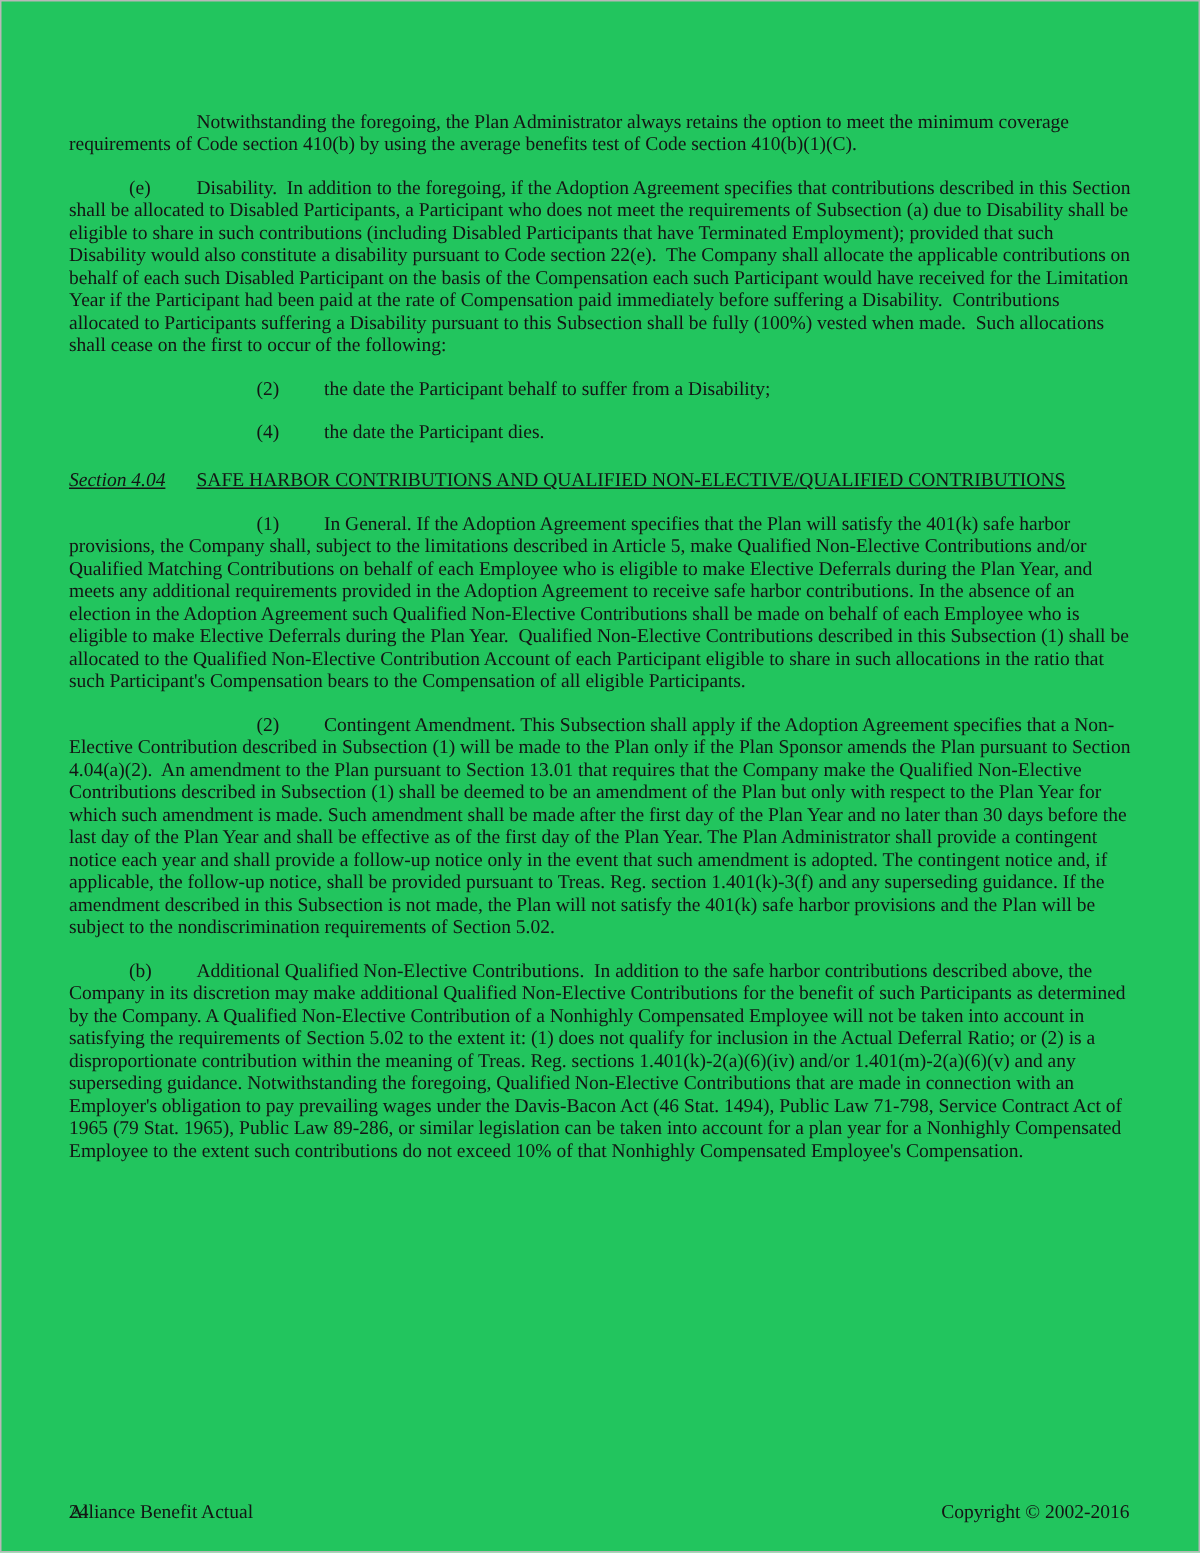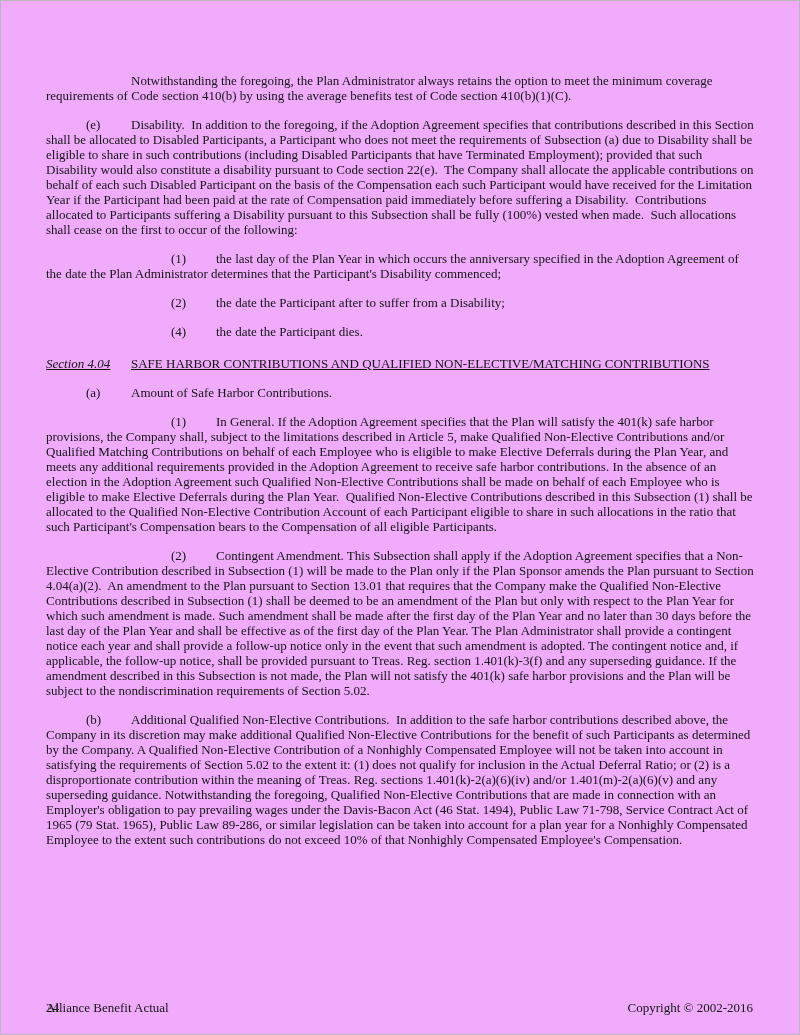--- a/index.html
+++ b/index.html
@@ -1,21 +1,21 @@
 <!DOCTYPE html>
 <html><head>
 <meta charset="utf-8">
 <style>
   * { margin:0; padding:0; box-sizing:border-box; }
   html, body { background:#ffffff; }
   body { width:800px; font-family:"Liberation Serif","DejaVu Serif",serif; }
   .page {
     position:relative;
     width:800px; height:1035px;
-    background:#f0abfc;
+    background:#22c55e;
     border:1px solid #b8b8b8;
     padding:72px 45px 0 45px;
     color:#141414;
     font-size:13px;
     line-height:15px;
   }
   .para { margin-bottom:14px; }
   .para .txt { white-space:pre-wrap; }
   .indent-first { text-indent:85px; }
   .tab { display:inline-block; height:1px; }
@@ -38,30 +38,28 @@
 </style>
 </head>
 <body>
 
 <div class="page">
 
   <p class="para indent-first"><span class="txt">Notwithstanding the foregoing, the Plan Administrator always retains the option to meet the minimum coverage requirements of Code section 410(b) by using the average benefits test of Code section 410(b)(1)(C).</span></p>
 
   <p class="para"><span class="tab t1"></span><span class="lab w45">(e)</span><span class="txt">Disability.  In addition to the foregoing, if the Adoption Agreement specifies that contributions described in this Section shall be allocated to Disabled Participants, a Participant who does not meet the requirements of Subsection (a) due to Disability shall be eligible to share in such contributions (including Disabled Participants that have Terminated Employment); provided that such Disability would also constitute a disability pursuant to Code section 22(e).  The Company shall allocate the applicable contributions on behalf of each such Disabled Participant on the basis of the Compensation each such Participant would have received for the Limitation Year if the Participant had been paid at the rate of Compensation paid immediately before suffering a Disability.  Contributions allocated to Participants suffering a Disability pursuant to this Subsection shall be fully (100%) vested when made.  Such allocations shall cease on the first to occur of the following:</span></p>
 
-  <p class="para"><span class="tab t2"></span><span class="lab w45">(1)</span><span class="txt">the last day of the Plan Year in which occurs the anniversary specified in the Adoption Agreement of the date the Plan Administrator determines that the Participant's Disability commenced;</span></p>
 
-  <p class="para"><span class="tab t2"></span><span class="lab w45">(2)</span><span class="txt">the date the Participant after to suffer from a Disability;</span></p>
+  <p class="para"><span class="tab t2"></span><span class="lab w45">(2)</span><span class="txt">the date the Participant behalf to suffer from a Disability;</span></p>
 
 
   <p class="para"><span class="tab t2"></span><span class="lab w45">(4)</span><span class="txt">the date the Participant dies.</span></p>
 
-  <p class="para heading"><span class="lab w85"><span class="u">Section 4.04</span></span><span class="u txt">SAFE HARBOR CONTRIBUTIONS AND QUALIFIED NON-ELECTIVE/MATCHING CONTRIBUTIONS</span></p>
+  <p class="para heading"><span class="lab w85"><span class="u">Section 4.04</span></span><span class="u txt">SAFE HARBOR CONTRIBUTIONS AND QUALIFIED NON-ELECTIVE/QUALIFIED CONTRIBUTIONS</span></p>
 
-  <p class="para"><span class="tab t1"></span><span class="lab w45">(a)</span><span class="txt">Amount of Safe Harbor Contributions.</span></p>
 
   <p class="para"><span class="tab t2"></span><span class="lab w45">(1)</span><span class="txt">In General. If the Adoption Agreement specifies that the Plan will satisfy the 401(k) safe harbor provisions, the Company shall, subject to the limitations described in Article 5, make Qualified Non-Elective Contributions and/or Qualified Matching Contributions on behalf of each Employee who is eligible to make Elective Deferrals during the Plan Year, and meets any additional requirements provided in the Adoption Agreement to receive safe harbor contributions. In the absence of an election in the Adoption Agreement such Qualified Non-Elective Contributions shall be made on behalf of each Employee who is eligible to make Elective Deferrals during the Plan Year.  Qualified Non-Elective Contributions described in this Subsection (1) shall be allocated to the Qualified Non-Elective Contribution Account of each Participant eligible to share in such allocations in the ratio that such Participant's Compensation bears to the Compensation of all eligible Participants.</span></p>
 
   <p class="para"><span class="tab t2"></span><span class="lab w45">(2)</span><span class="txt">Contingent Amendment. This Subsection shall apply if the Adoption Agreement specifies that a Non-Elective Contribution described in Subsection (1) will be made to the Plan only if the Plan Sponsor amends the Plan pursuant to Section 4.04(a)(2).  An amendment to the Plan pursuant to Section 13.01 that requires that the Company make the Qualified Non-Elective Contributions described in Subsection (1) shall be deemed to be an amendment of the Plan but only with respect to the Plan Year for which such amendment is made. Such amendment shall be made after the first day of the Plan Year and no later than 30 days before the last day of the Plan Year and shall be effective as of the first day of the Plan Year. The Plan Administrator shall provide a contingent notice each year and shall provide a follow-up notice only in the event that such amendment is adopted. The contingent notice and, if applicable, the follow-up notice, shall be provided pursuant to Treas. Reg. section 1.401(k)-3(f) and any superseding guidance. If the amendment described in this Subsection is not made, the Plan will not satisfy the 401(k) safe harbor provisions and the Plan will be subject to the nondiscrimination requirements of Section 5.02.</span></p>
 
   <p class="para"><span class="tab t1"></span><span class="lab w45">(b)</span><span class="txt">Additional Qualified Non-Elective Contributions.  In addition to the safe harbor contributions described above, the Company in its discretion may make additional Qualified Non-Elective Contributions for the benefit of such Participants as determined by the Company. A Qualified Non-Elective Contribution of a Nonhighly Compensated Employee will not be taken into account in satisfying the requirements of Section 5.02 to the extent it: (1) does not qualify for inclusion in the Actual Deferral Ratio; or (2) is a disproportionate contribution within the meaning of Treas. Reg. sections 1.401(k)-2(a)(6)(iv) and/or 1.401(m)-2(a)(6)(v) and any superseding guidance. Notwithstanding the foregoing, Qualified Non-Elective Contributions that are made in connection with an Employer's obligation to pay prevailing wages under the Davis-Bacon Act (46 Stat. 1494), Public Law 71-798, Service Contract Act of 1965 (79 Stat. 1965), Public Law 89-286, or similar legislation can be taken into account for a plan year for a Nonhighly Compensated Employee to the extent such contributions do not exceed 10% of that Nonhighly Compensated Employee's Compensation.</span></p>
 
   <div class="footer">
     <span class="f-left">Alliance Benefit Actual</span>
     <span class="f-center">24</span>

